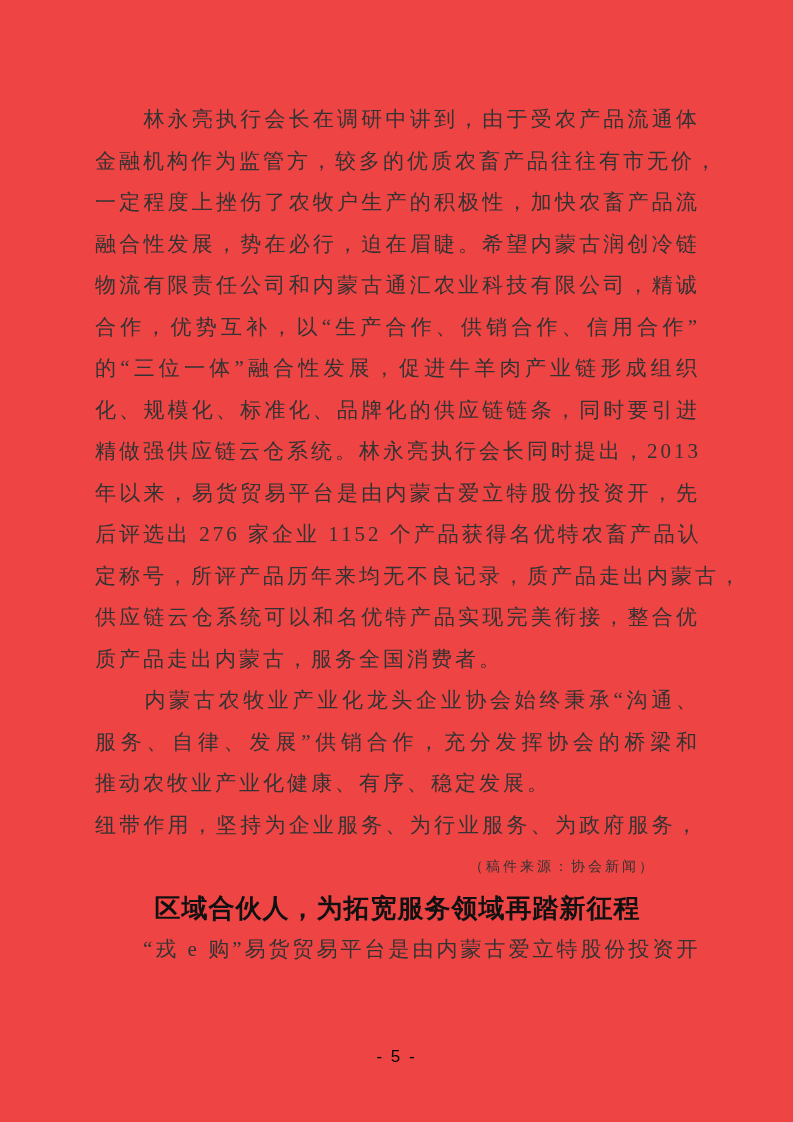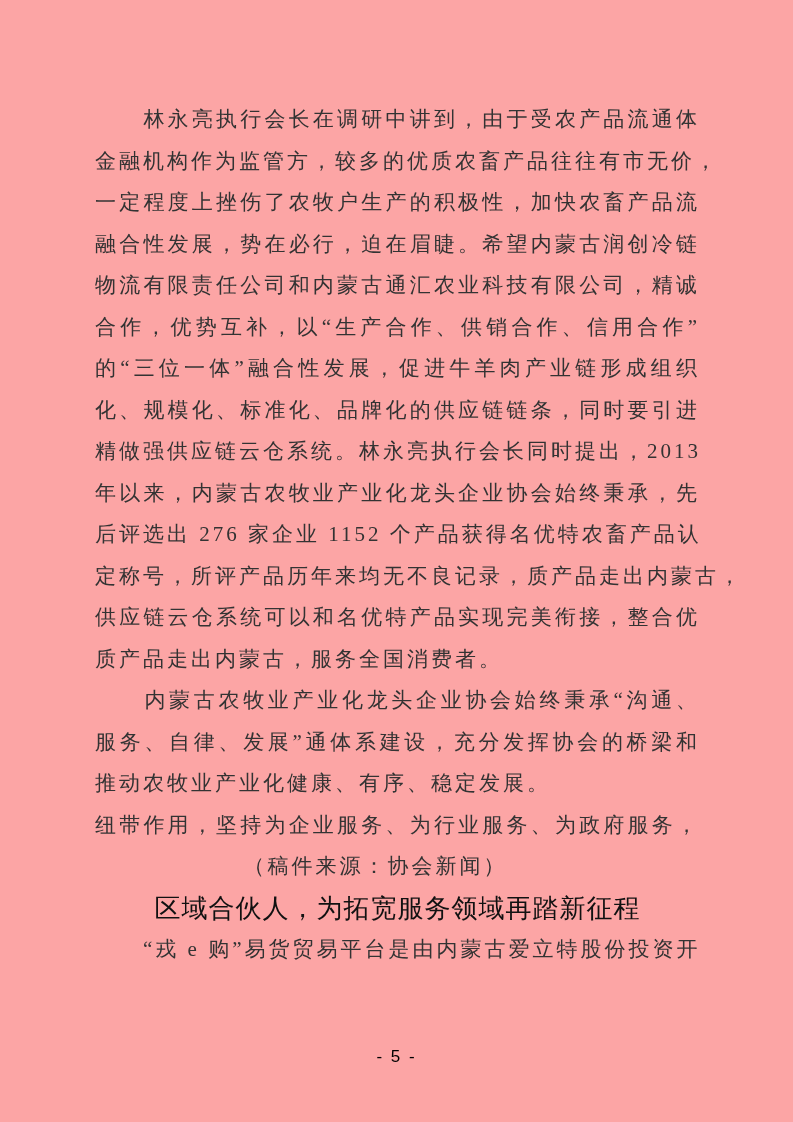--- a/index.html
+++ b/index.html
@@ -4,21 +4,21 @@
 <style>
   html, body {
     margin: 0;
     padding: 0;
     background: #ffffff;
   }
   .page {
     position: relative;
     width: 793px;
     height: 1122px;
-    background: #fca5a5;
+    background: #ef4444;
     overflow: hidden;
     font-family: "Liberation Serif", "DejaVu Serif", serif;
   }
   .body-text {
     position: absolute;
     left: 95px;
     top: 99px;
     width: 605px;
   }
   .paragraph { margin: 0; }
@@ -29,32 +29,32 @@
     color: #333333;
     text-align: justify;
     text-align-last: justify;
     text-justify: inter-character;
     white-space: nowrap;
   }
   .line.lastline {
     text-align-last: left;
   }
   .source-line {
-    font-size: 21px;
+    font-size: 14px;
     line-height: 41.5px;
     letter-spacing: 3px;
     color: #333333;
-    text-align: center;
+    text-align: right;
     padding-right: 44px;
   }
   .section-title {
     margin: 0;
     font-size: 26px;
     line-height: 41.5px;
-    font-weight: normal;
+    font-weight: bold;
     color: #111111;
     text-align: center;
     letter-spacing: 1px;
     font-family: "Liberation Serif", "DejaVu Serif", serif;
   }
   .page-footer {
     position: absolute;
     left: 0;
     right: 0;
     top: 1044px;
@@ -74,29 +74,29 @@
     <div class="paragraph">
         <div class="line">　　林永亮执行会长在调研中讲到，由于受农产品流通体</div>
         <div class="line">金融机构作为监管方，较多的优质农畜产品往往有市无价，</div>
         <div class="line">一定程度上挫伤了农牧户生产的积极性，加快农畜产品流</div>
         <div class="line">融合性发展，势在必行，迫在眉睫。希望内蒙古润创冷链</div>
         <div class="line">物流有限责任公司和内蒙古通汇农业科技有限公司，精诚</div>
         <div class="line">合作，优势互补，以“生产合作、供销合作、信用合作”</div>
         <div class="line">的“三位一体”融合性发展，促进牛羊肉产业链形成组织</div>
         <div class="line">化、规模化、标准化、品牌化的供应链链条，同时要引进</div>
         <div class="line">精做强供应链云仓系统。林永亮执行会长同时提出，2013</div>
-        <div class="line">年以来，内蒙古农牧业产业化龙头企业协会始终秉承，先</div>
+        <div class="line">年以来，易货贸易平台是由内蒙古爱立特股份投资开，先</div>
         <div class="line">后评选出 276 家企业 1152 个产品获得名优特农畜产品认</div>
         <div class="line">定称号，所评产品历年来均无不良记录，质产品走出内蒙古，</div>
         <div class="line">供应链云仓系统可以和名优特产品实现完美衔接，整合优</div>
         <div class="line lastline">质产品走出内蒙古，服务全国消费者。</div>
       </div>
     <div class="paragraph">
         <div class="line">　　内蒙古农牧业产业化龙头企业协会始终秉承“沟通、</div>
-        <div class="line">服务、自律、发展”通体系建设，充分发挥协会的桥梁和</div>
+        <div class="line">服务、自律、发展”供销合作，充分发挥协会的桥梁和</div>
         <div class="line lastline">推动农牧业产业化健康、有序、稳定发展。</div>
         <div class="line">纽带作用，坚持为企业服务、为行业服务、为政府服务，</div>
       </div>
     <div class="source-line">（稿件来源：协会新闻）</div>
     <h2 class="section-title">区域合伙人，为拓宽服务领域再踏新征程</h2>
     <div class="paragraph">
         <div class="line">　　“戎 e 购”易货贸易平台是由内蒙古爱立特股份投资开</div>
       </div>
   </div>
   <div class="page-footer">- 5 -</div>

